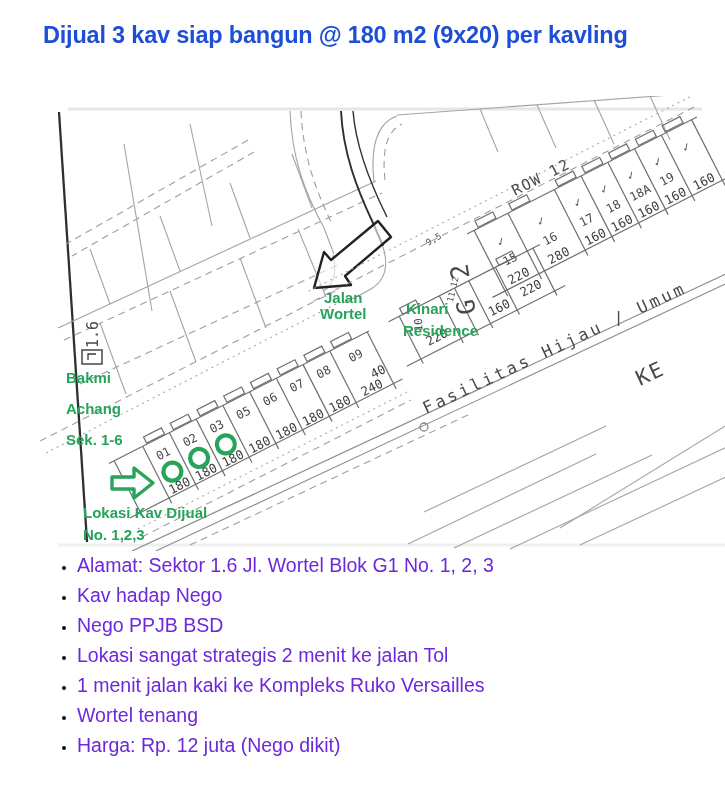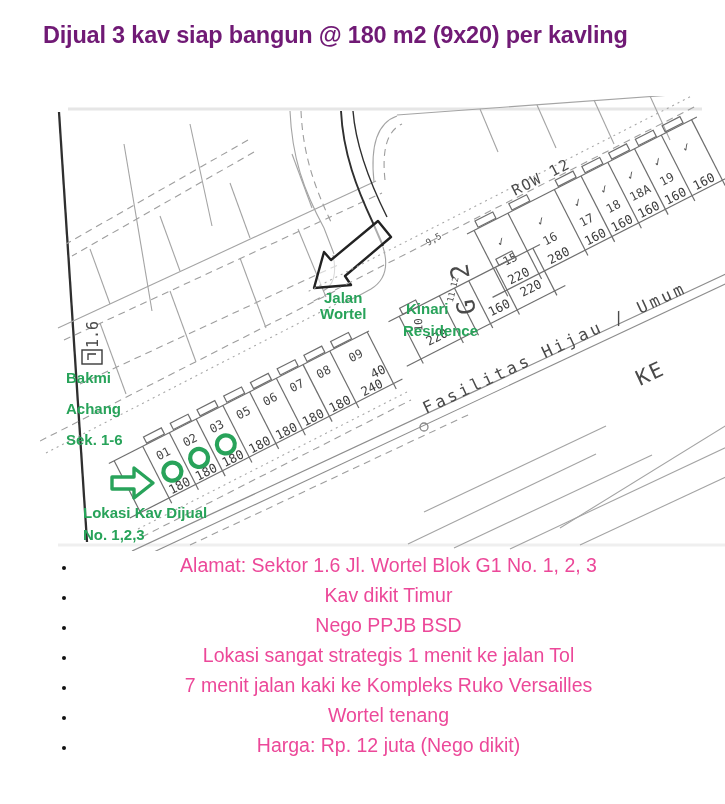--- a/index.html
+++ b/index.html
@@ -1,37 +1,37 @@
 <!DOCTYPE html>
 <html><head>
 <meta charset="utf-8">
 <style>
   html,body{margin:0;padding:0;background:#fff;}
   #page{position:relative;width:725px;height:804px;background:#ffffff;overflow:hidden;
         font-family:"Liberation Sans",sans-serif;}
   .title{position:absolute;left:43px;top:22px;width:660px;
-         font-size:23.5px;font-weight:700;color:#701a75;letter-spacing:-0.2px;}
+         font-size:23.5px;font-weight:700;color:#1d4ed8;letter-spacing:-0.2px;}
   #siteplan{position:absolute;left:40px;top:96px;}
   
   .pl{stroke:#6e6e6e;stroke-width:1.2;fill:none}
   .ln{stroke:#a4a4a4;stroke-width:1.1;fill:none}
   .lnD{stroke:#9e9e9e;stroke-width:1.1;fill:none;stroke-dasharray:7,5}
   .dot{stroke:#a8a8a8;stroke-width:1.1;fill:none;stroke-dasharray:2,4}
   .dk{stroke:#2f2f2f;fill:none}
   .edge{stroke:#e6e6e6;stroke-width:3;fill:none}
   text.pnum{font:12px "DejaVu Sans Mono",monospace;fill:#474747}
   text.parea{font:12.5px "DejaVu Sans Mono",monospace;fill:#3c3c3c}
   text.pcheck{font:11px "DejaVu Sans",sans-serif;fill:#5a5a5a}
   text.plan{font-family:"DejaVu Sans Mono",monospace;fill:#4a4a4a}
   .gring{fill:none;stroke:#28a35a;stroke-width:4.2}
   .glabel{font:700 15px "Liberation Sans",sans-serif;fill:#28a35a}
   .garrow{fill:#ffffff;stroke:#28a35a;stroke-width:3.4;stroke-linejoin:round}
   .details{position:absolute;left:40px;top:550px;width:660px;}
   .details ul{margin:0;padding-left:37px;list-style:disc;}
-  .details li{font-size:19.5px;line-height:30px;color:#ec4899;text-align:center;}
+  .details li{font-size:19.5px;line-height:30px;color:#6d28d9;}
   .details li::marker{font-size:0.75em;color:#111;}
 </style>
 </head>
 <body>
 
 <div id="page">
 
   <div class="title">Dijual 3 kav siap bangun @ 180 m2 (9x20) per kavling</div>
 
   <svg id="siteplan" width="685" height="455" viewBox="0 0 685 455">
@@ -217,22 +217,22 @@
     <text class="glabel" x="26" y="349" font-size="16">Sek. 1-6</text>
     <text class="glabel" x="43" y="422" font-size="16.5">Lokasi Kav Dijual</text>
     <text class="glabel" x="43" y="444" font-size="16.5">No. 1,2,3</text>
 
     <polygon class="garrow" points="72,381 94,381 94,372 113,387 94,402 94,393 72,393"></polygon>
   </svg>
 
   <div class="details">
     <ul>
       <li>Alamat: Sektor 1.6  Jl. Wortel Blok G1 No. 1, 2, 3</li>
-      <li>Kav dikit Timur</li>
+      <li>Kav hadap Nego</li>
       <li>Nego PPJB BSD</li>
-      <li>Lokasi sangat strategis 1 menit ke jalan Tol</li>
-      <li>7 menit jalan kaki ke Kompleks Ruko Versailles</li>
+      <li>Lokasi sangat strategis 2 menit ke jalan Tol</li>
+      <li>1 menit jalan kaki ke Kompleks Ruko Versailles</li>
       <li>Wortel tenang</li>
       <li>Harga: Rp. 12 juta (Nego dikit)</li>
     </ul>
   </div>
 
 </div>
 
 </body></html>

